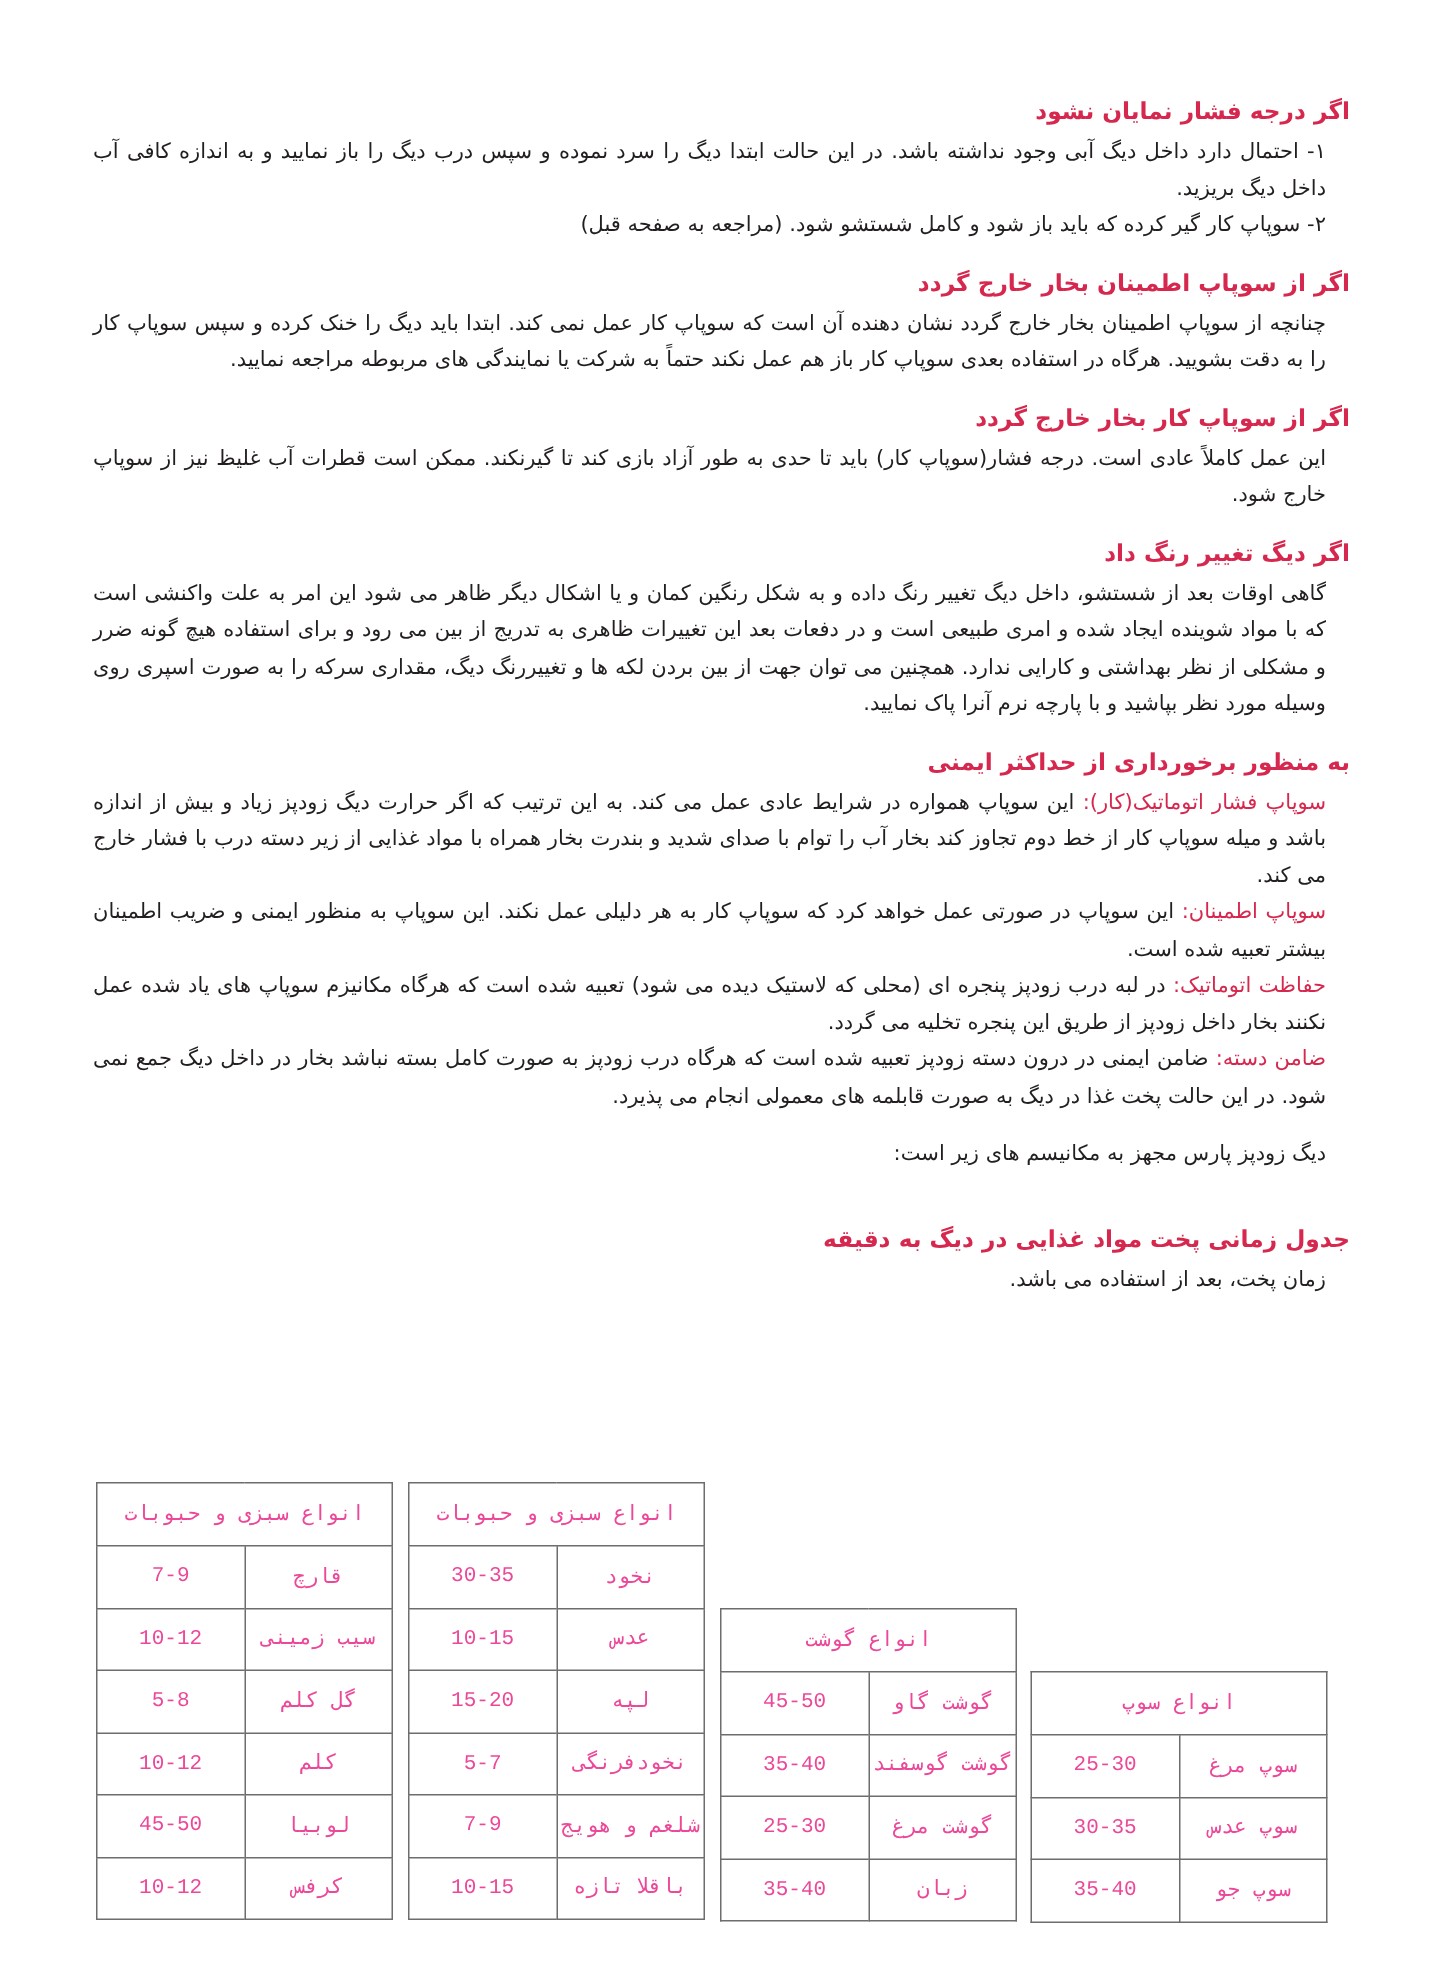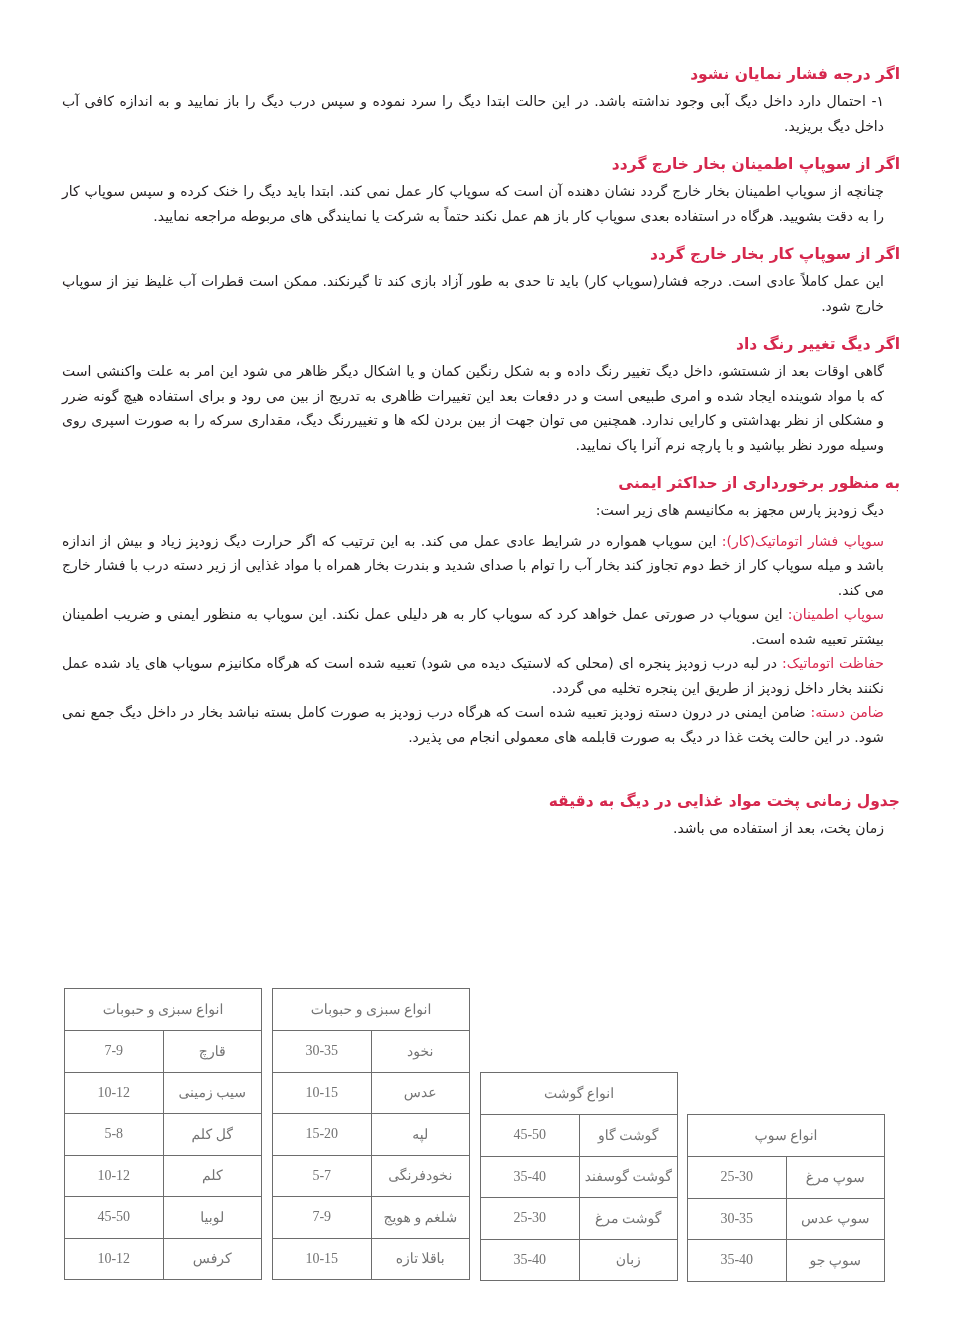--- a/index.html
+++ b/index.html
@@ -8,21 +8,21 @@
       font-family: "DejaVu Sans", sans-serif; color: #231f20;
     }
     .page { position: absolute; left: 62px; top: 62px; width: 838px; direction: rtl; text-align: justify; }
     .heading { color: #d6284e; font-size: 15.5px; line-height: 24px; margin: 0 0 3px 0; font-weight: bold; }
     .para { font-size: 14px; line-height: 24.5px; margin: 0 16px 14px 0; }
     .para p { margin: 0; }
     .term { color: #d6284e; }
     .tables { position: absolute; left: 64px; top: 988px; width: 822px; height: 295px; }
     table.tt {
       position: absolute; border-collapse: collapse; direction: rtl;
-      font-family: Liberation Serif, serif; font-size: 14px; color: #737373;
+      font-family: Liberation Mono, monospace; font-size: 14px; color: #ec4899;
     }
     table.tt td, table.tt th {
       border: 1.4px solid #6d6d6d; text-align: center; font-weight: normal;
       height: 40.5px; padding: 0;
     }
     table.tt th { height: 41px; }
     .t1 { left: 0; top: 0; width: 198px; }
     .t2 { left: 208px; top: 0; width: 198px; }
     .t3 { left: 416px; top: 84px; width: 198px; }
     .t4 { left: 623px; top: 126px; width: 198px; }
@@ -31,20 +31,21 @@
   </style>
 </head>
 <body>
 
 <div class="page">
 
   <div>
     <h2 class="heading">اگر درجه فشار نمایان نشود</h2>
     <div class="para">
       <p>۱- احتمال دارد داخل دیگ آبی وجود نداشته باشد. در این حالت ابتدا دیگ را سرد نموده و سپس درب دیگ را باز نمایید و به اندازه کافی آب داخل دیگ بریزید.</p>
+      <p>۲- سوپاپ کار گیر کرده که باید باز شود و کامل شستشو شود. (مراجعه به صفحه قبل)</p>
     </div>
   </div>
 
   <div>
     <h2 class="heading">اگر از سوپاپ اطمینان بخار خارج گردد</h2>
     <div class="para">
       <p>چنانچه از سوپاپ اطمینان بخار خارج گردد نشان دهنده آن است که سوپاپ کار عمل نمی کند. ابتدا باید دیگ را خنک کرده و سپس سوپاپ کار را به دقت بشویید. هرگاه در استفاده بعدی سوپاپ کار باز هم عمل نکند حتماً به شرکت یا نمایندگی های مربوطه مراجعه نمایید.</p>
     </div>
   </div>
 
@@ -57,27 +58,27 @@
 
   <div>
     <h2 class="heading">اگر دیگ تغییر رنگ داد</h2>
     <div class="para">
       <p>گاهی اوقات بعد از شستشو، داخل دیگ تغییر رنگ داده و به شکل رنگین کمان و یا اشکال دیگر ظاهر می شود این امر به علت واکنشی است که با مواد شوینده ایجاد شده و امری طبیعی است و در دفعات بعد این تغییرات ظاهری به تدریج از بین می رود و برای استفاده هیچ گونه ضرر و مشکلی از نظر بهداشتی و کارایی ندارد. همچنین می توان جهت از بین بردن لکه ها و تغییررنگ دیگ، مقداری سرکه را به صورت اسپری روی وسیله مورد نظر بپاشید و با پارچه نرم آنرا پاک نمایید.</p>
     </div>
   </div>
 
   <div>
     <h2 class="heading">به منظور برخورداری از حداکثر ایمنی</h2>
-    <div class="para" style="margin-bottom:6px">دیگ زودپز پارس مجهز به مکانیسم های زیر است:</div>
     <div class="para">
       <p><span class="term">سوپاپ فشار اتوماتیک(کار):</span><span> این سوپاپ همواره در شرایط عادی عمل می کند. به این ترتیب که اگر حرارت دیگ زودپز زیاد و بیش از اندازه باشد و میله سوپاپ کار از خط دوم تجاوز کند بخار آب را توام با صدای شدید و  بندرت بخار همراه با مواد غذایی از زیر دسته درب با فشار خارج می کند.</span></p>
       <p><span class="term">سوپاپ اطمینان:</span><span> این سوپاپ در صورتی عمل خواهد کرد که سوپاپ کار به هر دلیلی عمل نکند. این سوپاپ به منظور ایمنی و ضریب اطمینان بیشتر تعبیه شده است.</span></p>
       <p><span class="term">حفاظت اتوماتیک:</span><span> در لبه درب زودپز پنجره ای (محلی که لاستیک دیده می شود) تعبیه شده است که هرگاه مکانیزم سوپاپ های یاد شده عمل نکنند بخار داخل زودپز از طریق این پنجره تخلیه می گردد.</span></p>
       <p><span class="term">ضامن دسته:</span><span> ضامن ایمنی در درون دسته زودپز تعبیه شده است که هرگاه درب زودپز به صورت کامل بسته نباشد بخار در داخل دیگ جمع نمی شود. در این حالت پخت غذا در دیگ به صورت قابلمه های معمولی انجام می پذیرد.</span></p>
     </div>
+    <div class="para" style="margin-bottom:6px">دیگ زودپز پارس مجهز به مکانیسم های زیر است:</div>
   </div>
 
   <div style="height:26px"></div>
 
   <div>
     <h2 class="heading">جدول زمانی پخت مواد غذایی در دیگ به دقیقه</h2>
     <div class="para">زمان پخت، بعد از استفاده می باشد.</div>
   </div>
 </div>
 

